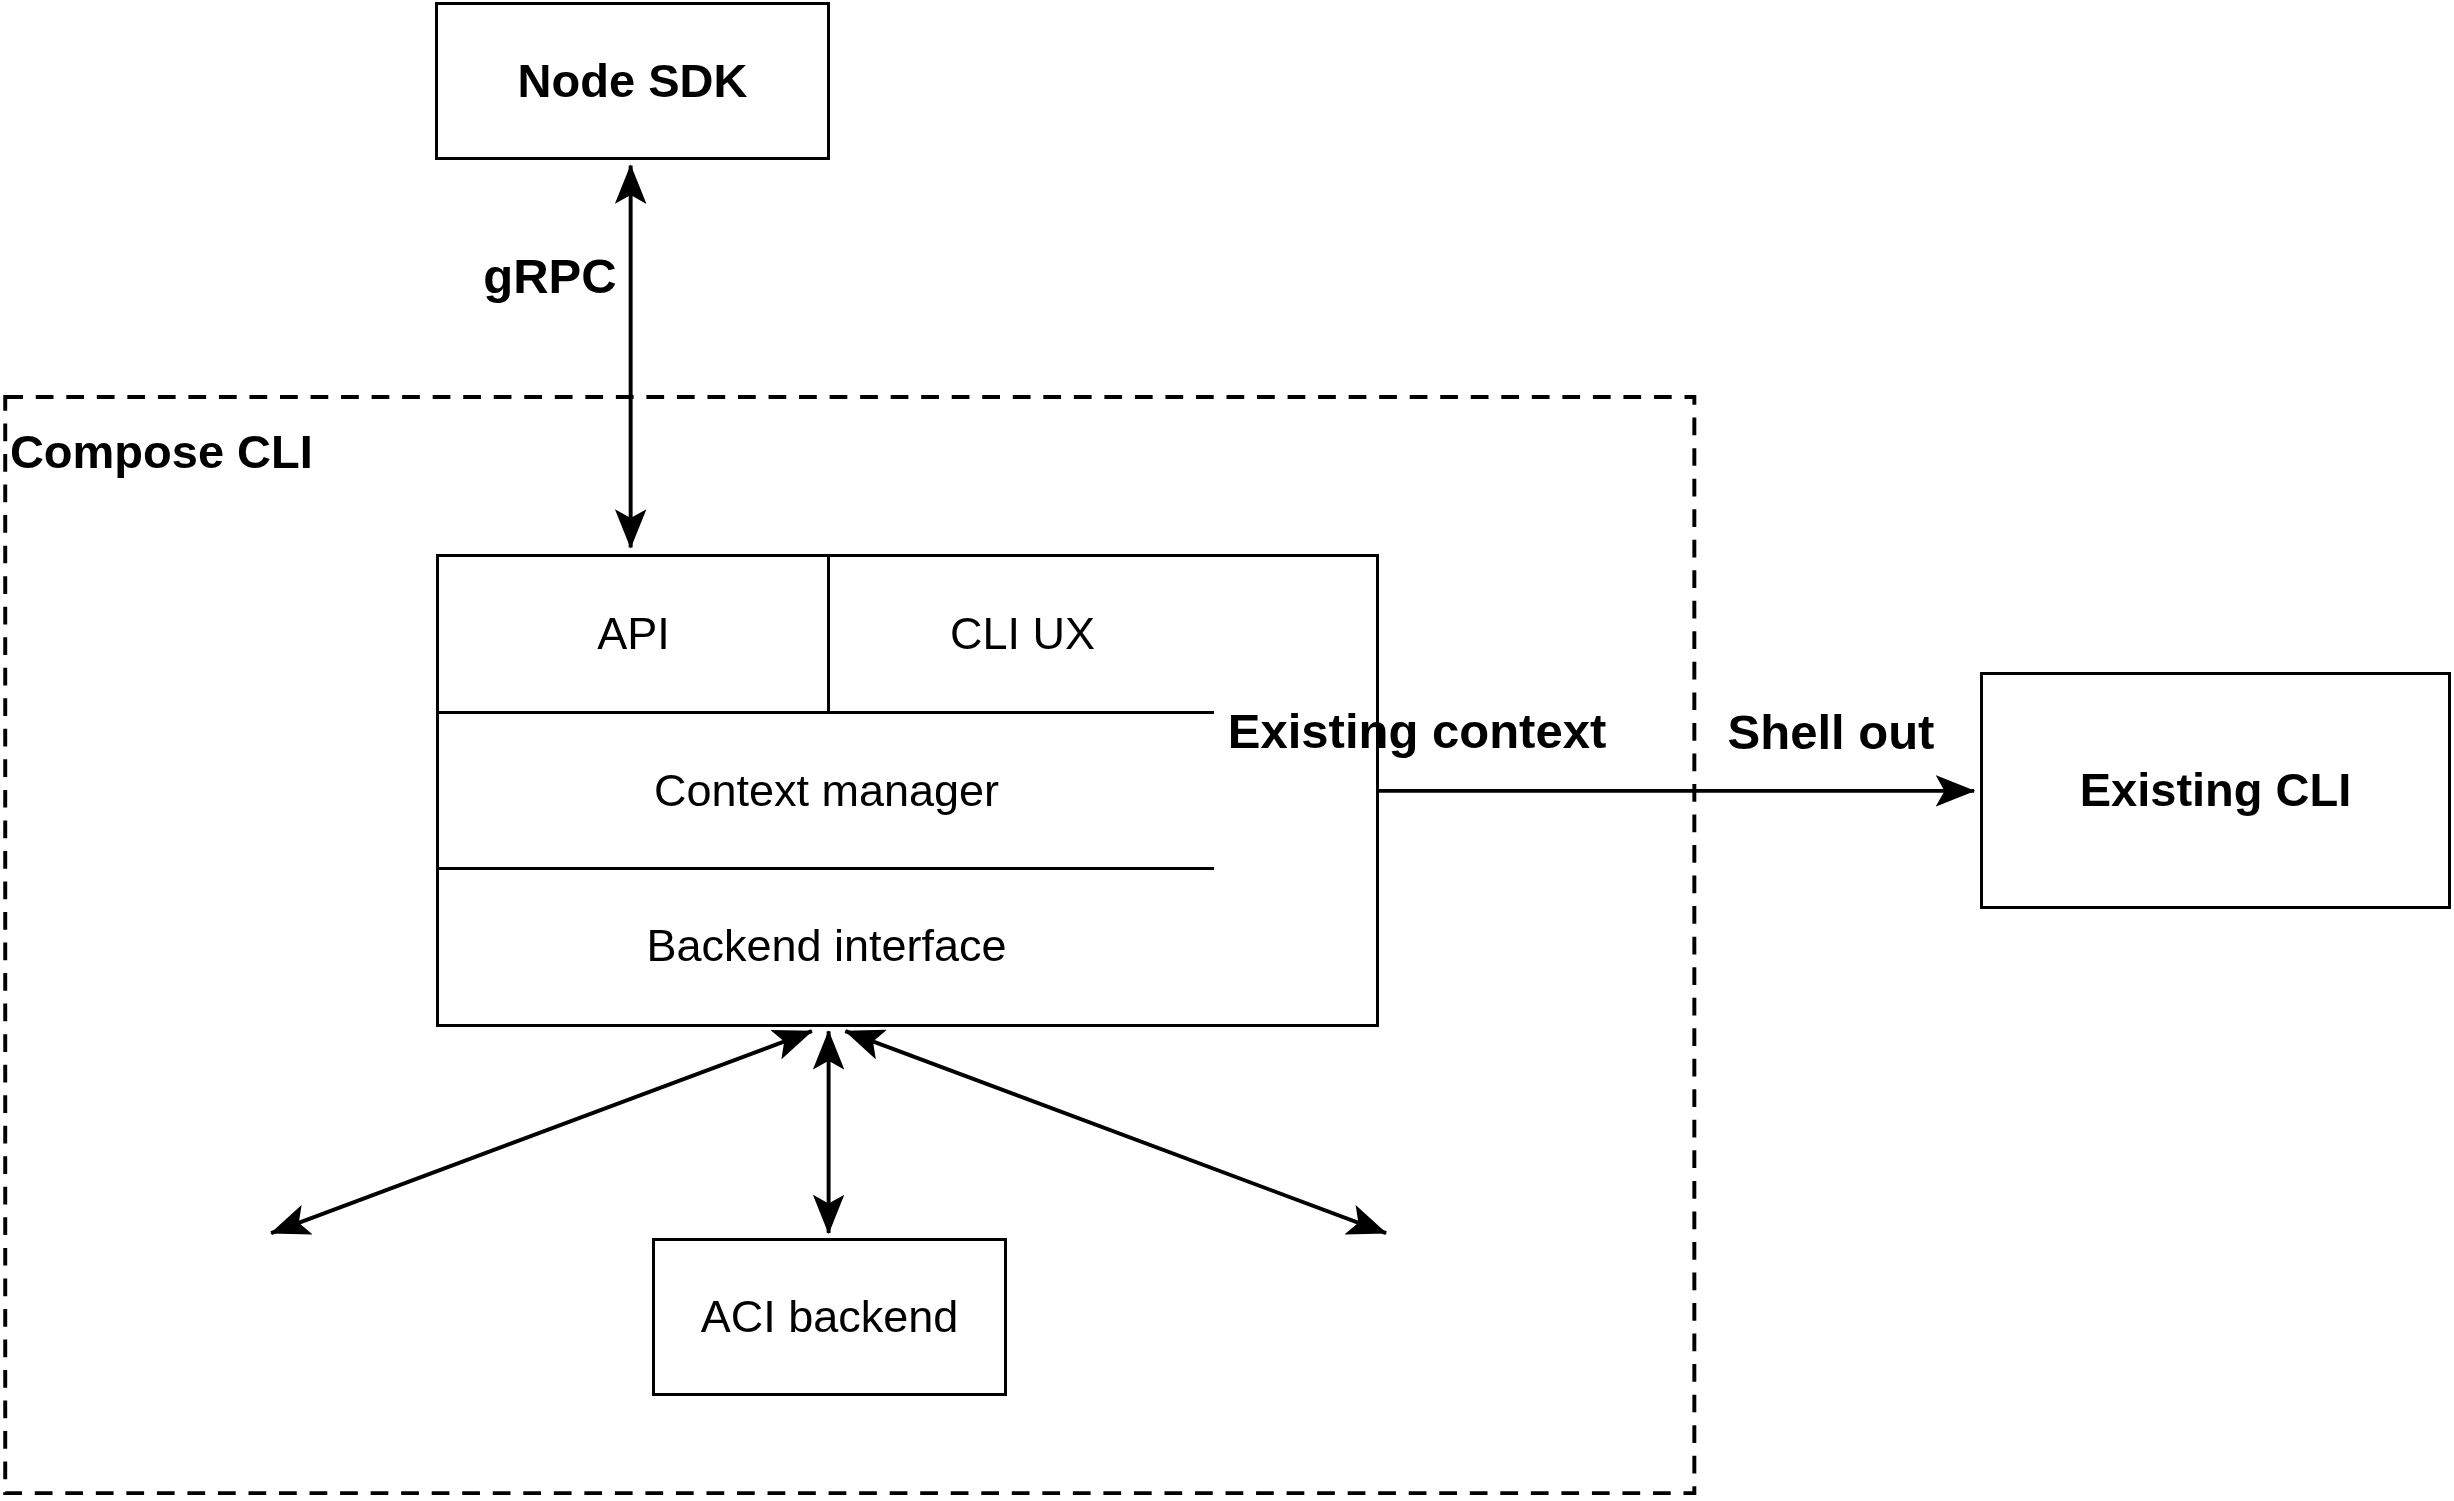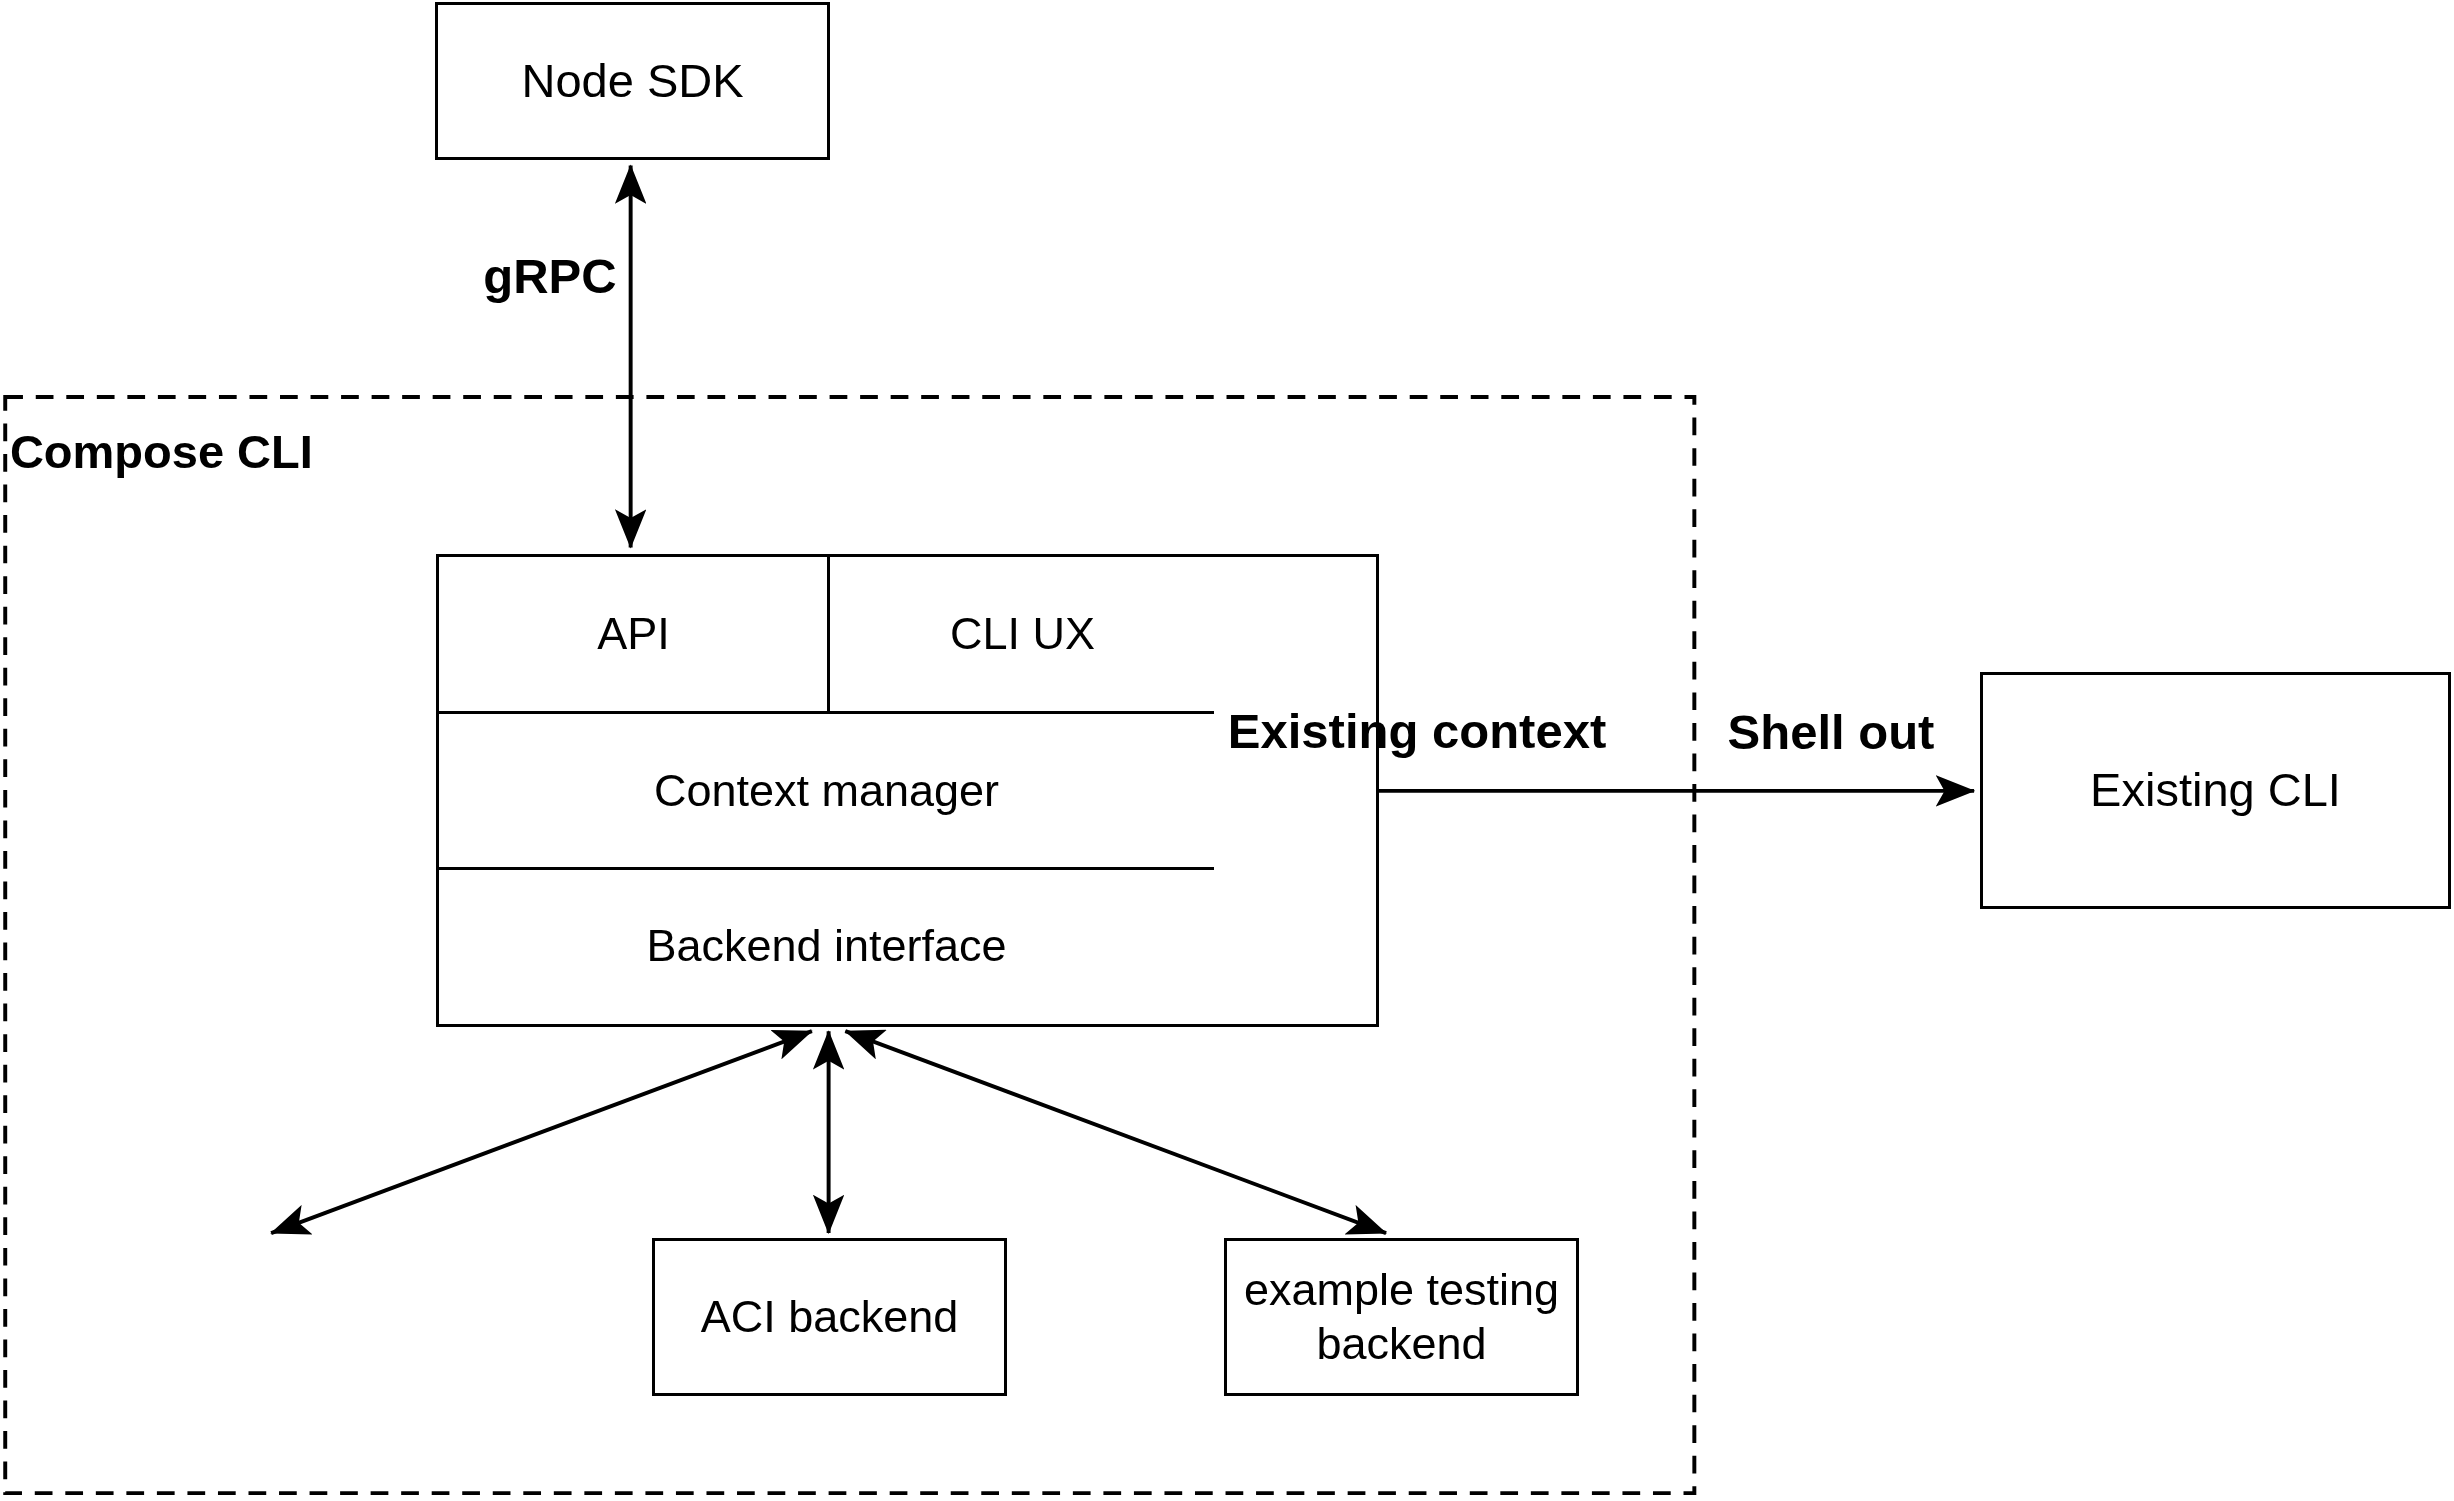--- a/index.html
+++ b/index.html
@@ -26,21 +26,21 @@
     box-sizing: border-box;
     border: 3.9px solid #000000;
     background: #ffffff;
     display: flex;
     align-items: center;
     justify-content: center;
     text-align: center;
     font-size: 45px;
     line-height: 1.2;
   }
-  .node.bold { font-weight: normal; font-size: 47px; }
+  .node.bold { font-weight: bold; font-size: 47px; }
 
   
   .stack {
     position: absolute;
     box-sizing: border-box;
     left: 436px; top: 554px;
     width: 943px; height: 473px;
     border: 3.9px solid #000000;
     background: #ffffff;
   }
@@ -135,21 +135,15 @@
 
   <div class="node bold" style="left:1980px; top:672px; width:471px; height:237px;">
     <span>Existing CLI</span>
   </div>
 
 
   <div class="node" style="left:652px; top:1238px; width:355px; height:158px;">
     <span>ACI backend</span>
   </div>
 
-  <div class="node" style="left:1224px; top:1238px; width:355px; height:158px;">
-    <span>
-      <span>example testing</span><br>
-      <span>backend</span>
-    </span>
-  </div>
 
 </div>
 
 
 </body></html>

